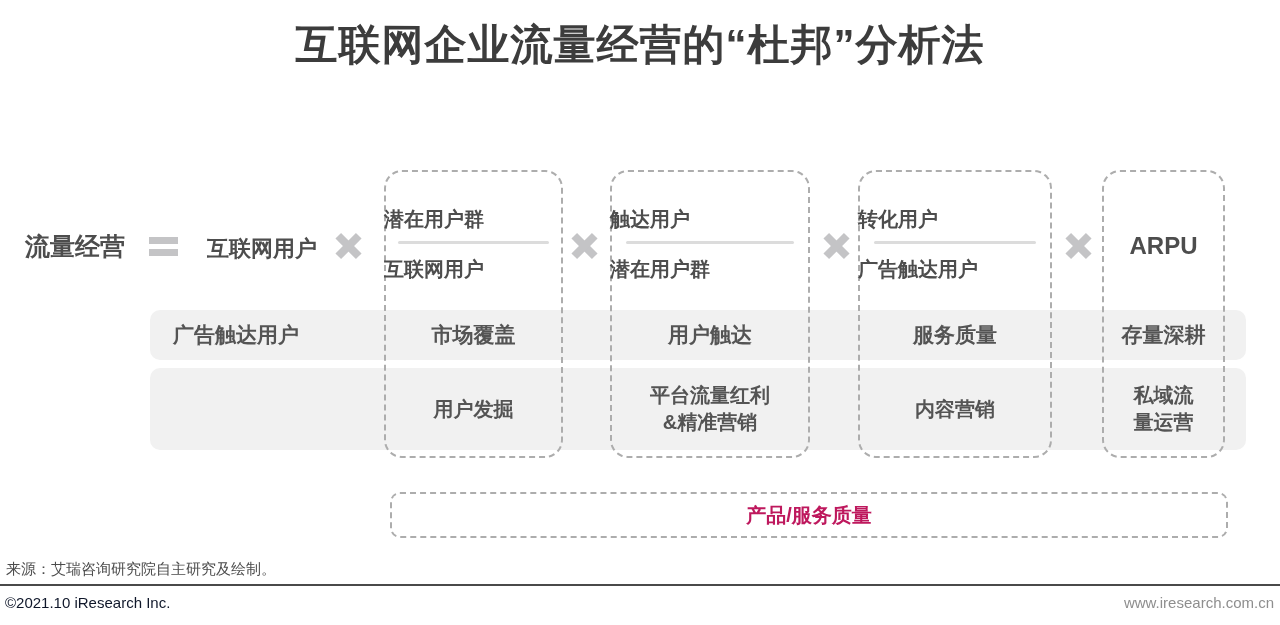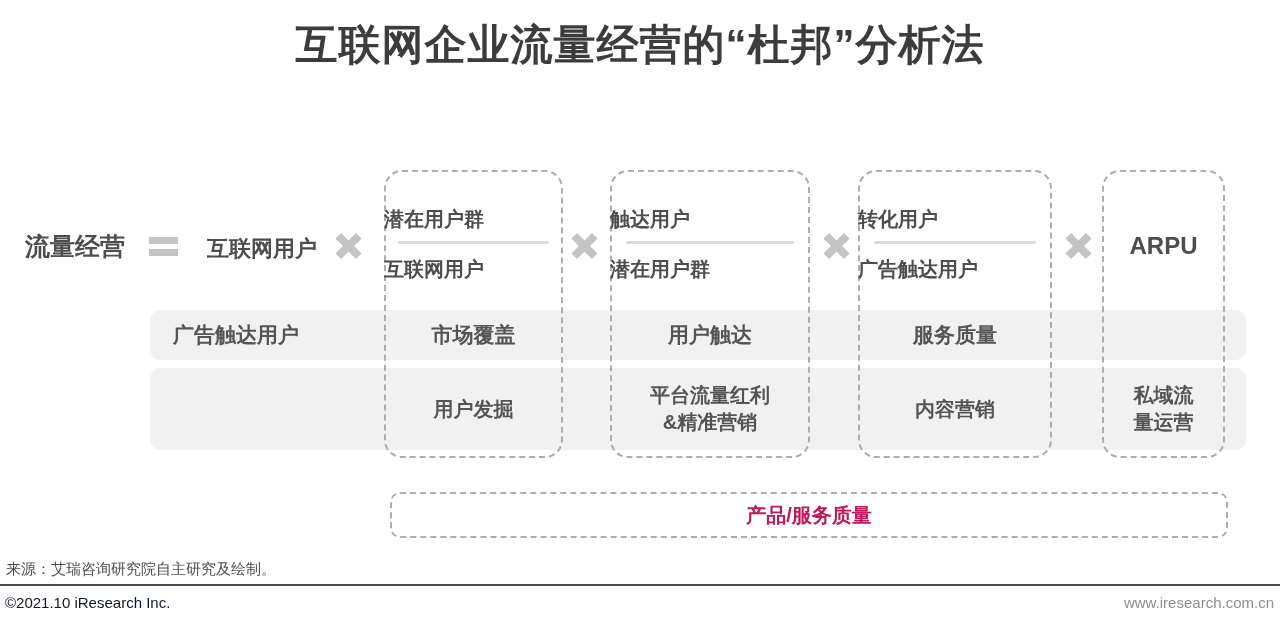--- a/index.html
+++ b/index.html
@@ -106,20 +106,21 @@
     <div class="num">转化用户</div>
     <div class="bar"></div>
     <div class="den">广告触达用户</div>
   </div>
   <div class="arpu">ARPU</div>
 
   <div class="cell r1 c-label">广告触达用户</div>
   <div class="cell r1 c1">市场覆盖</div>
   <div class="cell r1 c2">用户触达</div>
   <div class="cell r1 c3">服务质量</div>
+  <div class="cell r1 c4">存量深耕</div>
 
   <div class="cell r2 c1">用户发掘</div>
   <div class="cell r2 c2">平台流量红利
 &amp;精准营销</div>
   <div class="cell r2 c3">内容营销</div>
   <div class="cell r2 c4">私域流
 量运营</div>
 
   <div class="bottom-box">
     <span>产品/服务质量</span>

